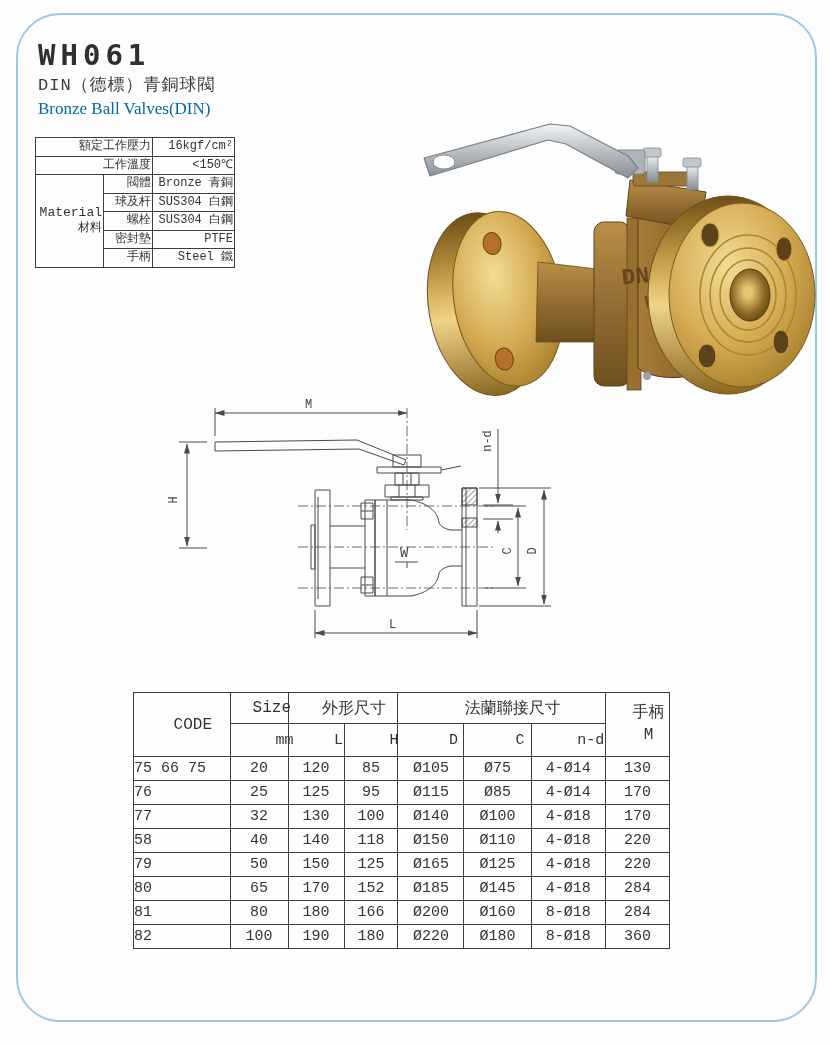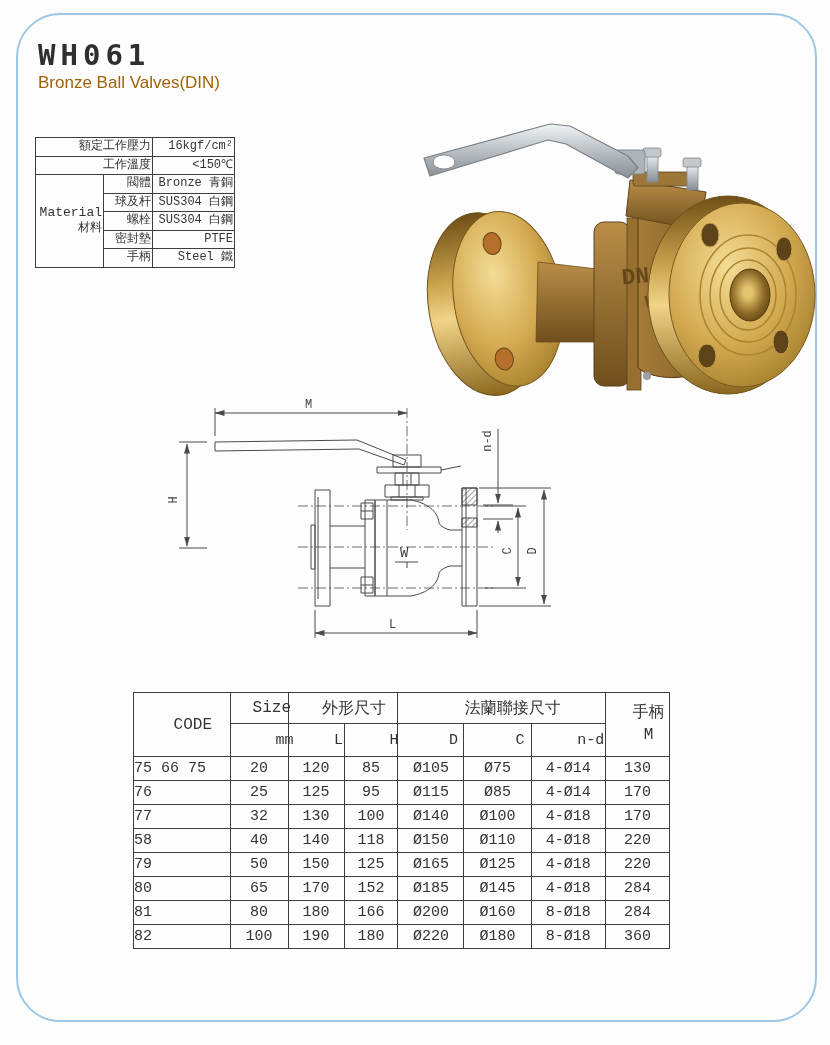--- a/index.html
+++ b/index.html
@@ -9,21 +9,21 @@
     overflow:hidden;
   }
   .frame{
     position:absolute;left:16px;top:13px;width:797px;height:1005px;
     border:2px solid #9cc7e6;border-radius:44px;pointer-events:none;
   }
   
   .header{position:absolute;left:38px;top:40px;}
   .h-code{font-family:"DejaVu Sans Mono",monospace;font-weight:bold;font-size:29px;letter-spacing:5px;color:#2f2f2f;line-height:1.05;}
   .h-cn{font-size:17px;letter-spacing:1px;margin-top:3px;color:#3b3b3b;}
-  .h-en{font-family:Liberation Sans, sans-serif;font-size:17px;margin-top:3px;color:#a16207;}
+  .h-en{font-family:Liberation Serif, serif;font-size:17px;margin-top:3px;color:#0369a1;}
   
   table{border-collapse:collapse;}
   .spec{position:absolute;left:35px;top:137px;width:199px;table-layout:fixed;}
   .spec td{border:1px solid #3d3d3d;text-align:right;font-size:12px;height:17.5px;padding:0 1px;line-height:1.1;color:#333;}
   .spec .mat-cell{font-size:13px;line-height:1.25;}
   .spec .mat-cell .cn{display:block;font-size:12px;}
   
   .dims{position:absolute;left:133px;top:692px;width:537px;table-layout:fixed;}
   .dims td{border:1px solid #3d3d3d;text-align:center;padding:0;color:#333;}
   .dims tr.hr1 td{height:30px;font-size:16px;padding-left:22px;}
@@ -39,20 +39,21 @@
   svg text{font-family:"Liberation Mono",monospace;}
 </style>
 </head>
 <body>
 
 <div class="page">
   <div class="frame"></div>
 
   <div class="header">
     <div class="h-code">WH061</div>
+    <div class="h-cn">DIN（德標）青銅球閥</div>
     <div class="h-en">Bronze Ball Valves(DIN)</div>
   </div>
 
   <table class="spec">
     <colgroup>
         <col style="width:68px">
         <col style="width:49px">
         <col style="width:82px">
       </colgroup>
     <tbody>

